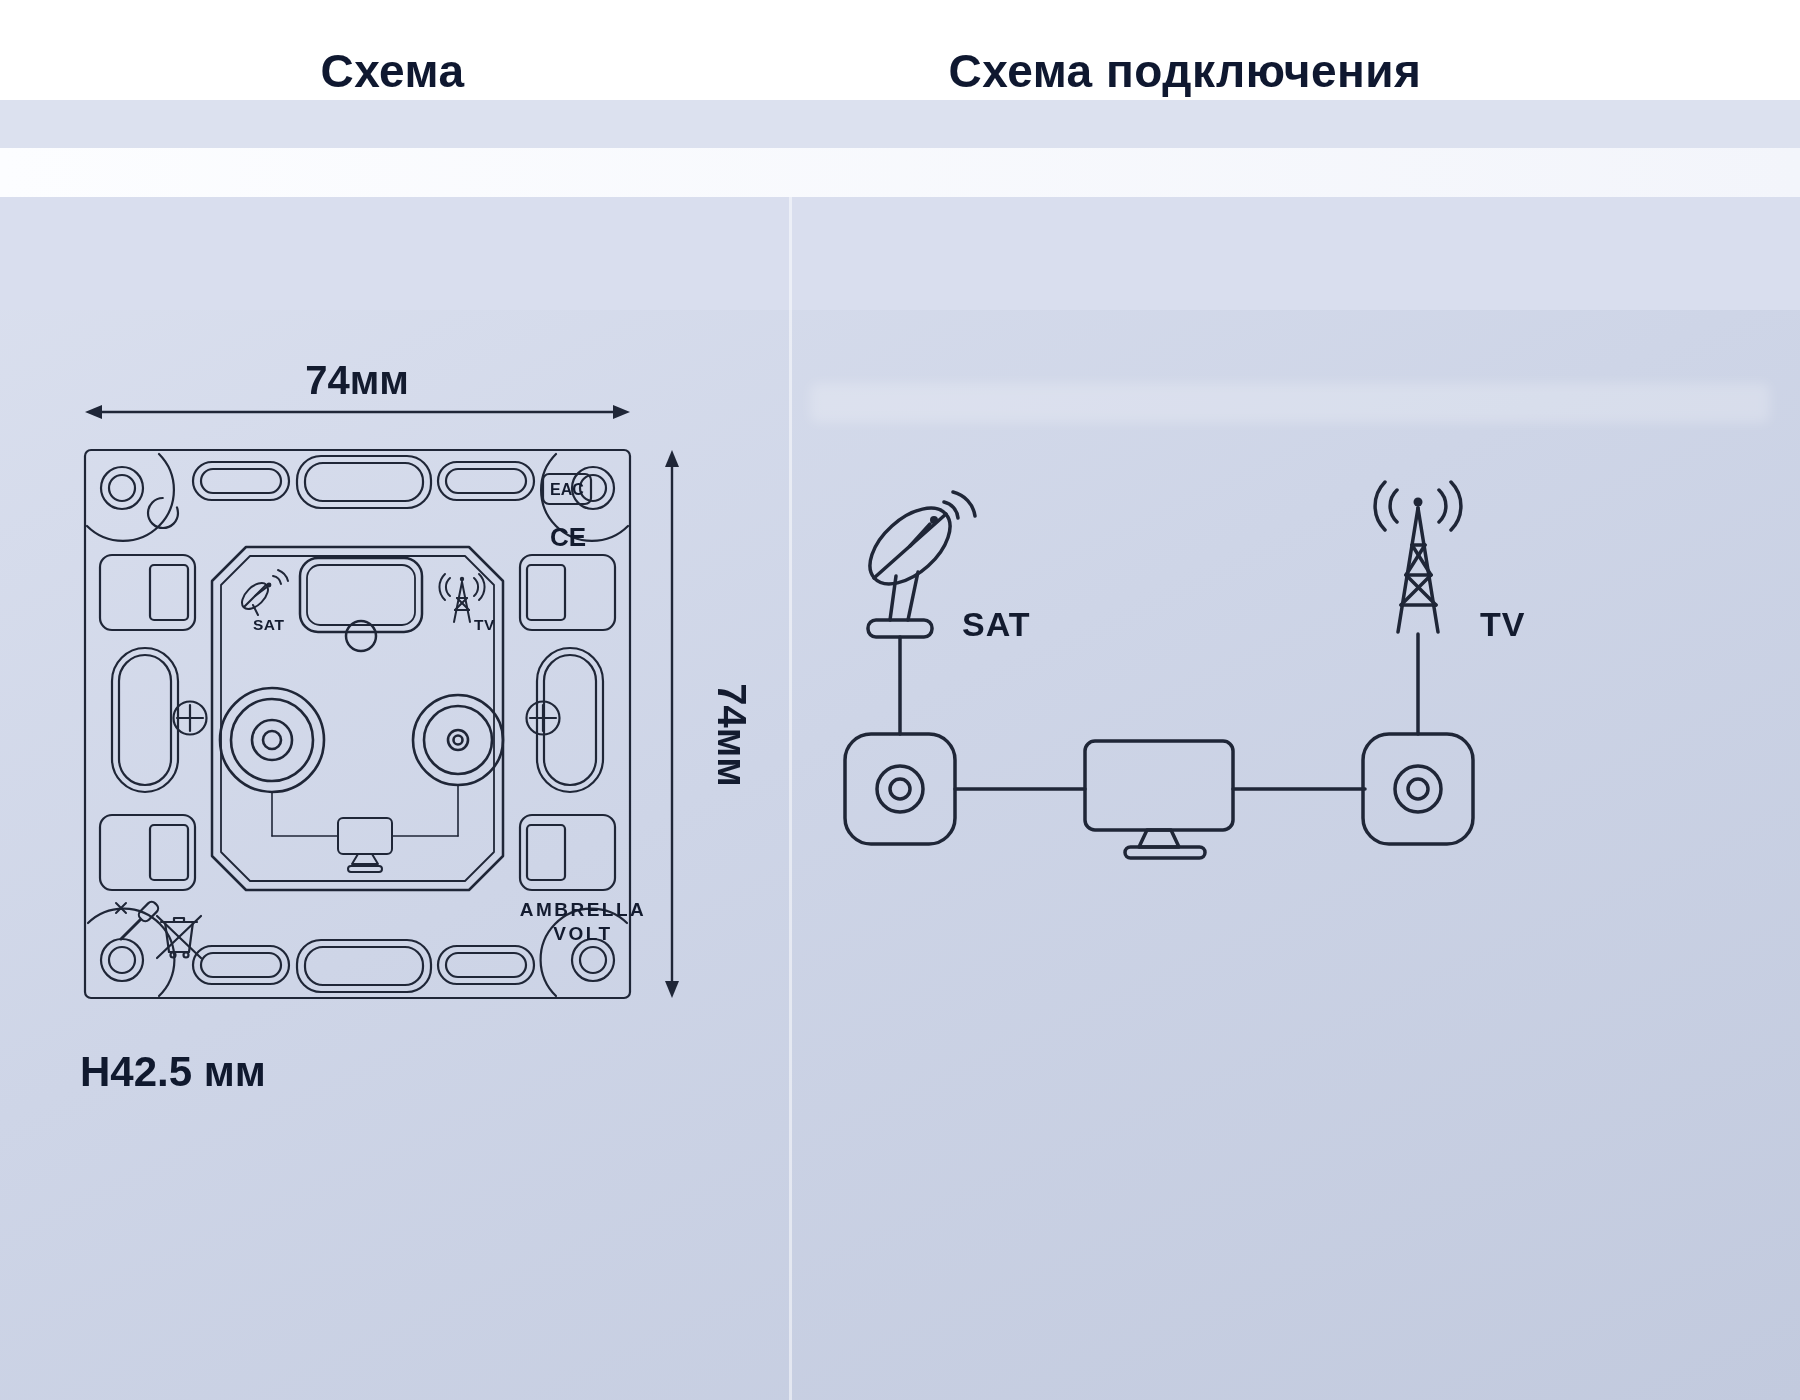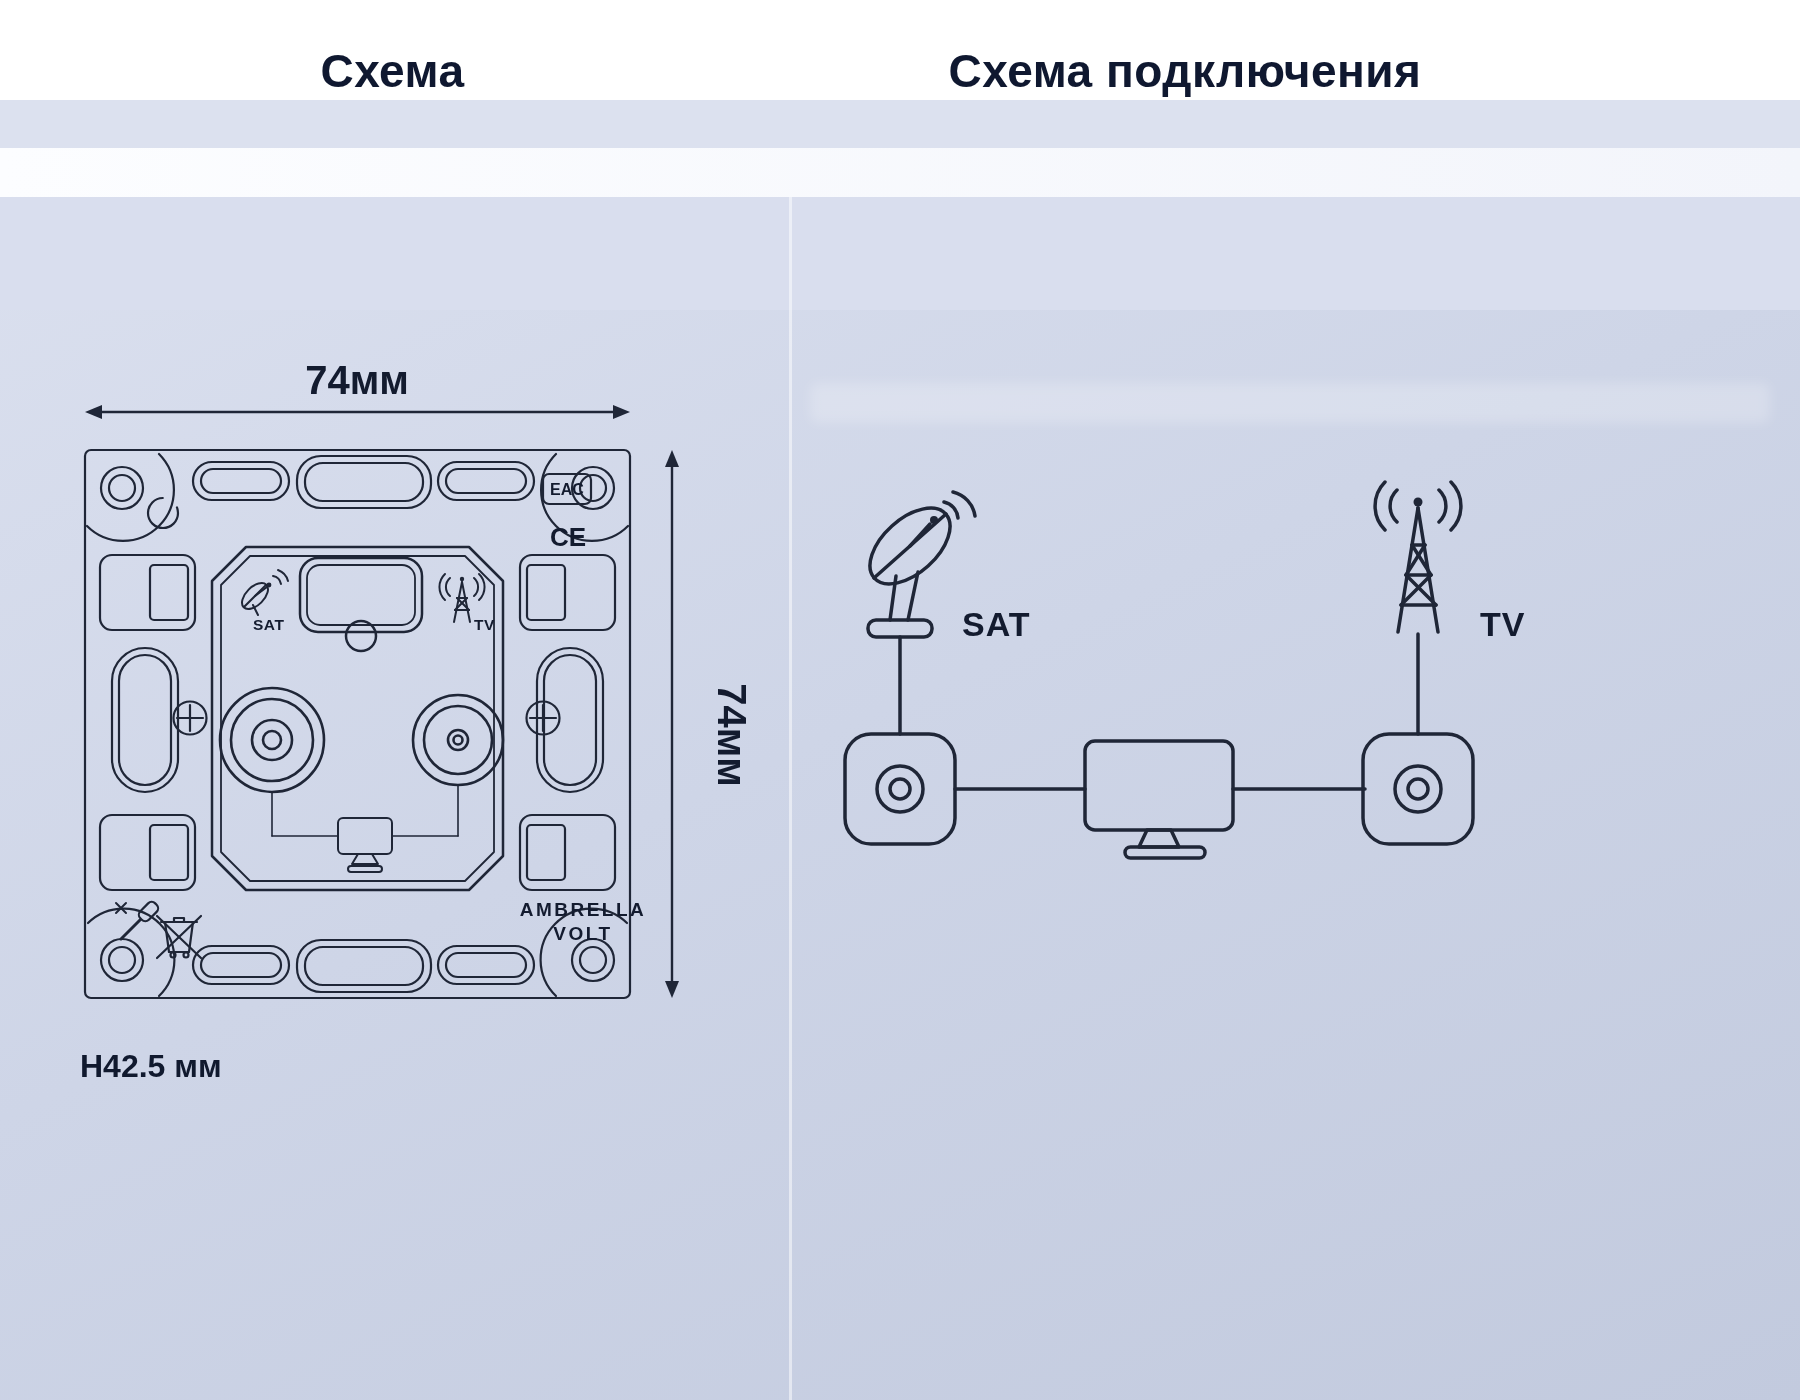--- a/index.html
+++ b/index.html
@@ -21,21 +21,21 @@
   .watermark-strip { position:absolute; left:810px; top:383px; width:960px; height:40px;
     background:rgba(255,255,255,0.22); border-radius:8px; filter:blur(6px); }
 
   .title { position:absolute; top:44px; font-size:46px; font-weight:600; color:#0f1830;
     text-align:center; letter-spacing:0.5px; }
   .title-left  { left:0;     width:785px; }
   .title-right { left:800px; width:770px; }
 
   .article-code { position:absolute; left:85px; top:230px; font-size:42px; font-weight:600; color:#10192e; }
 
-  .depth-label { position:absolute; left:80px; top:1048px; font-size:32px; font-weight:600; color:#10192e; }
+  .depth-label { position:absolute; left:80px; top:1048px; font-size:42px; font-weight:600; color:#10192e; }
 
   svg { position:absolute; color:var(--line,#1f2637); }
   .drawing-left  { left:60px;  top:350px; }
   .drawing-right { left:800px; top:430px; }
 
   svg text { fill:var(--text,#131b2f); stroke:none; font-family:"Liberation Sans",sans-serif; }
   svg .fl { fill:var(--line,#1f2637); stroke:none; }
   .dim-label { font-size:40px; font-weight:600; }
   .port-label { font-size:15.5px; font-weight:700; letter-spacing:0.5px; }
   .mark-label { font-weight:700; }

